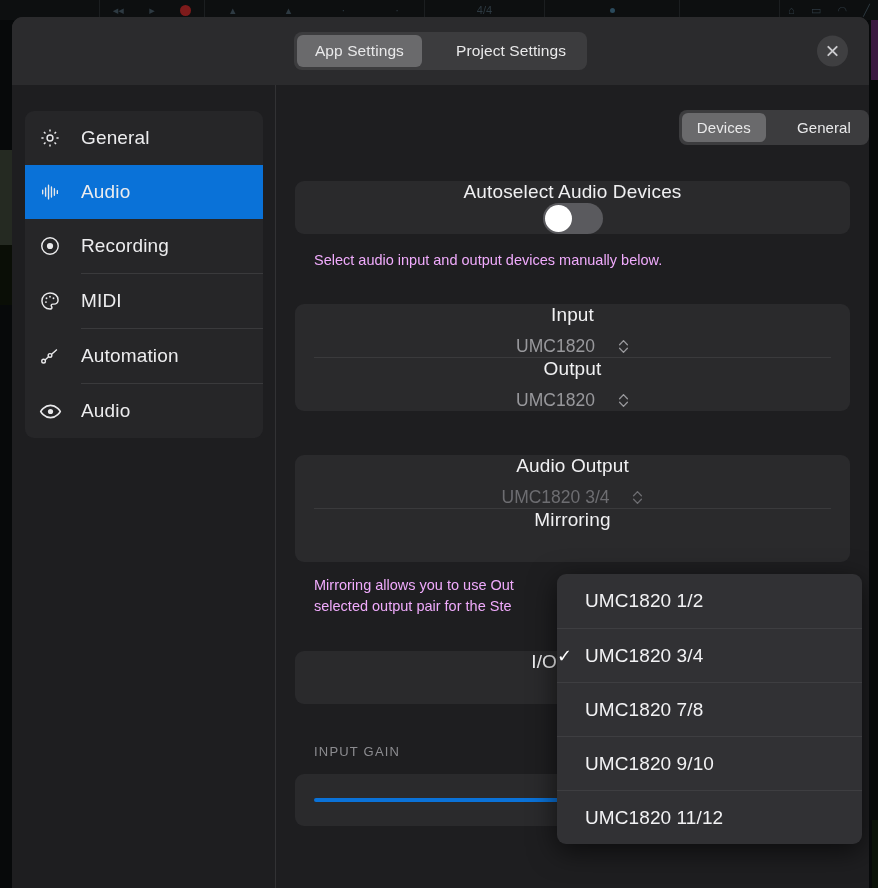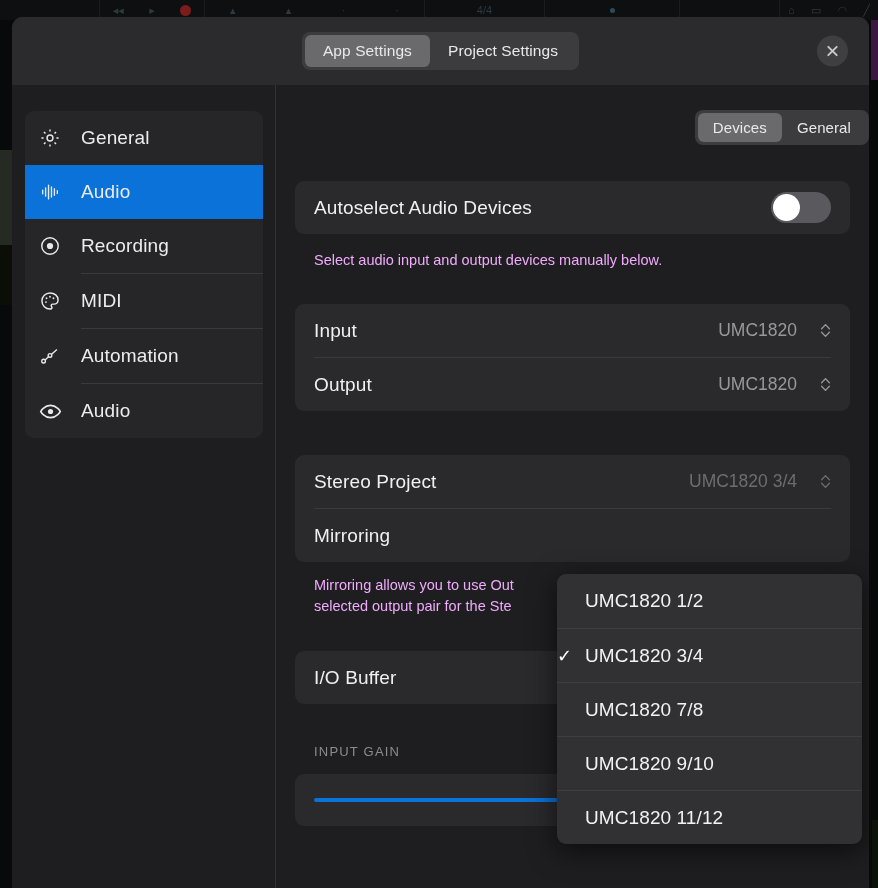--- a/index.html
+++ b/index.html
@@ -65,21 +65,21 @@
     position:relative;
     height:68px;
     background:#2b2b2d;
     display:flex; align-items:center; justify-content:center;
   }
   .seg-control {
     display:flex;
     background:#3c3c3e;
     border-radius:8px;
     padding:3px;
-    gap:0;
+    gap:16px;
   }
   .seg-btn {
     padding:7px 18px;
     font-size:15.5px;
     color:#e9e9ea;
     border-radius:6px;
     cursor:pointer;
     white-space:nowrap;
     letter-spacing:.1px;
   }
@@ -155,20 +155,21 @@
     background:#2a2a2c;
     border-radius:9px;
     margin:0 auto;
     width:555px;
   }
   .row {
     display:flex; align-items:center; justify-content:space-between;
     height:53px;
     padding:0 19px;
     cursor:pointer;
+    flex-direction:column;
   }
   .row-sep { height:1px; background:#3a3a3c; margin:0 19px 0 19px; }
   .row-label { font-size:19px; color:#f0f0f2; letter-spacing:.15px; }
   .row-value {
     font-size:17.5px; color:#98989c;
     display:flex; align-items:center; gap:23px;
   }
   .row-value.dim { color:#6d6d71; }
   .chev {
     display:inline-flex; flex-direction:column; line-height:0;
@@ -417,21 +418,21 @@
                 <path d="M1.6 6.8 5.5 2.6 9.4 6.8"></path>
                   <path d="M1.6 10.2 5.5 14.4 9.4 10.2"></path>
               </svg>
             </span>
           </span>
         </div>
       </div>
 
       <div class="panel" style="margin-top:44px">
         <div class="row">
-          <span class="row-label">Stereo Project</span>
+          <span class="row-label">Audio Output</span>
           <span class="row-value dim">
             <span>UMC1820 3/4</span>
             <span class="chev">
               <svg width="11" height="17" viewBox="0 0 11 17" fill="none" stroke="currentColor" stroke-width="1.3" stroke-linecap="round" stroke-linejoin="round">
                 <path d="M1.6 6.8 5.5 2.6 9.4 6.8"></path>
                   <path d="M1.6 10.2 5.5 14.4 9.4 10.2"></path>
               </svg>
             </span>
           </span>
         </div>

